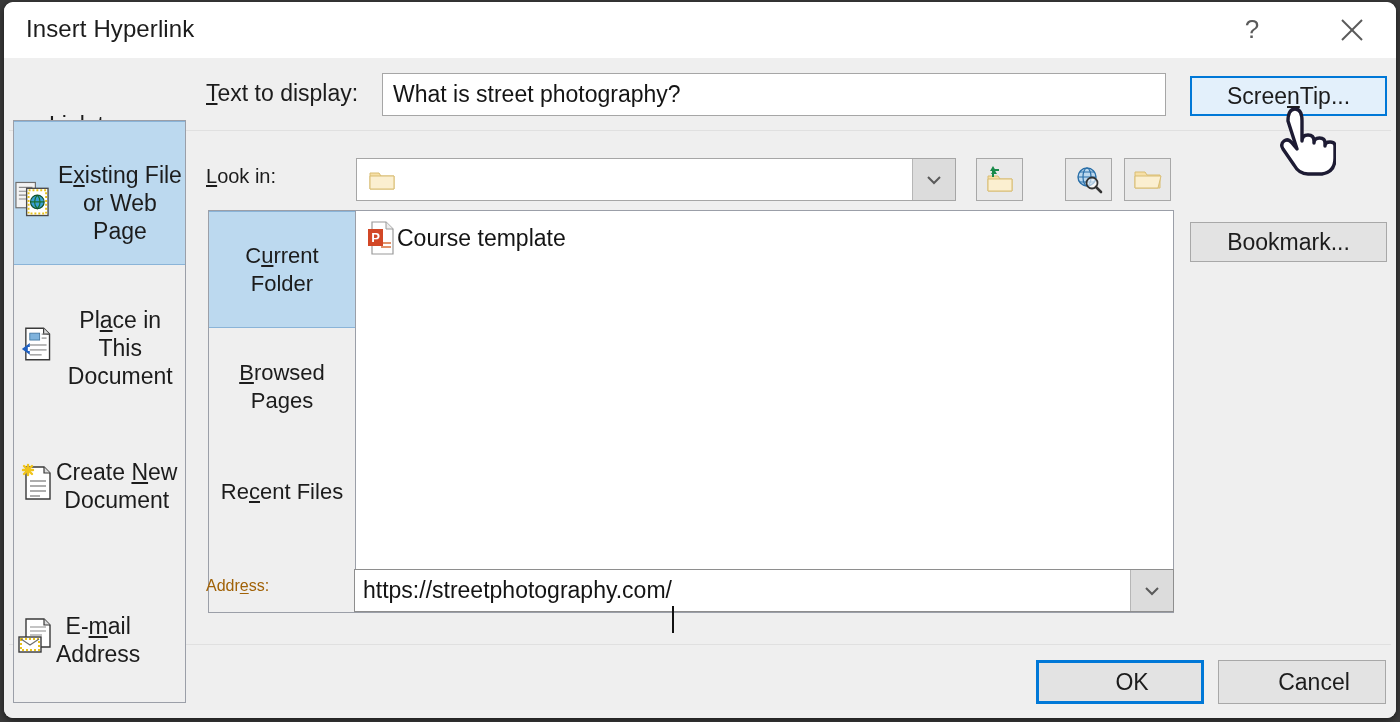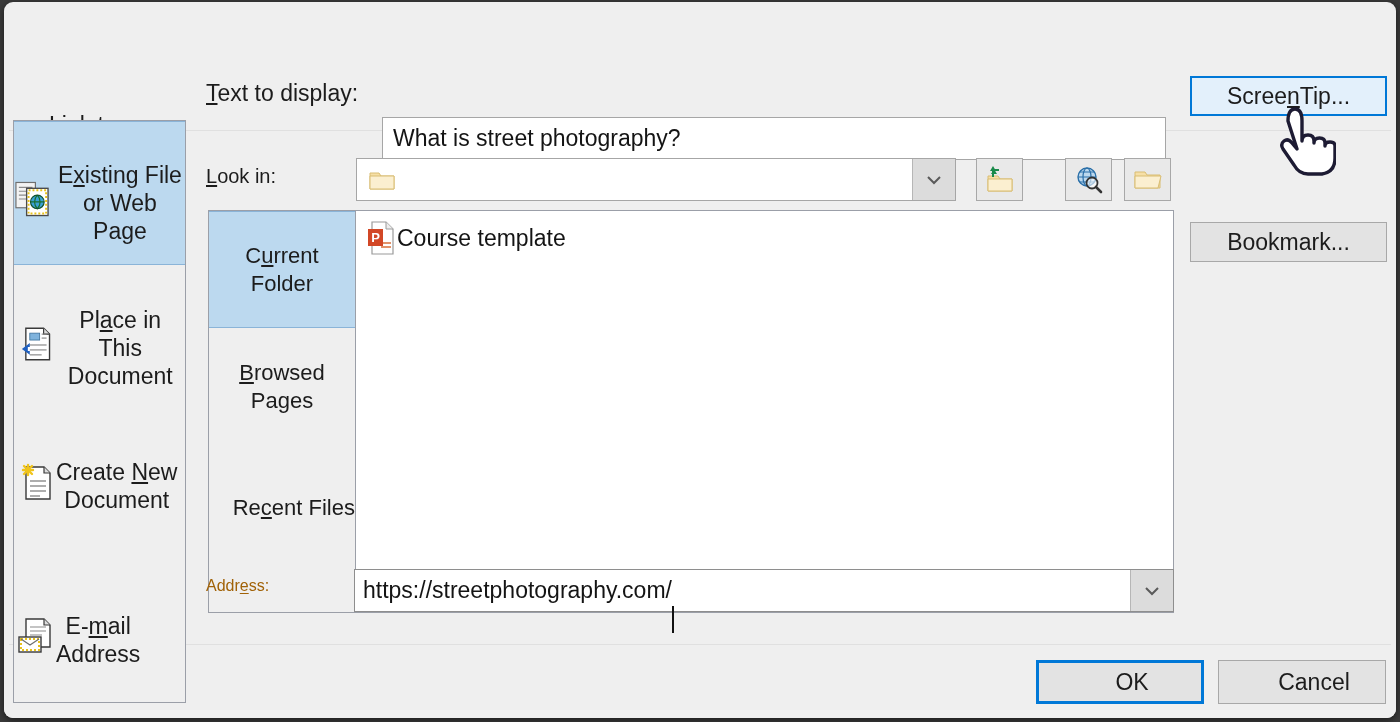--- a/index.html
+++ b/index.html
@@ -147,21 +147,20 @@
     width: 784px;
     height: 43px;
     box-sizing: border-box;
     border: 1px solid #a6a6a6;
     background: #ffffff;
     font-family: "Liberation Sans", sans-serif;
     font-size: 23px;
     color: #141414;
     padding: 0 10px;
     outline: none;
-    margin-top: 44px;
   }
 
   
   .rbtn {
     position: absolute;
     left: 1186px;
     width: 197px;
     height: 40px;
     box-sizing: border-box;
     background: #e3e3e3;
@@ -274,21 +273,21 @@
     white-space: pre-line;
     cursor: default;
   }
   .btab.selected {
     background: #bcd9ef;
     border-top: 1px solid #8ab4d8;
     border-bottom: 1px solid #8ab4d8;
   }
   #btab-current  { top: 0;   height: 117px; }
   #btab-browsed  { top: 117px; height: 117px; }
-  #btab-recent   { top: 238px; height: 117px; justify-content: flex-end; }
+  #btab-recent   { top: 222px; height: 117px; }
 
   #file-list {
     position: absolute;
     left: 148px;
     top: 0;
     width: 816px;
     height: 401px;
     background: #ffffff;
   }
   .file-row {
@@ -388,20 +387,36 @@
     width: 70px;
     height: 76px;
     pointer-events: none;
   }
 </style>
 </head>
 <body>
 
 <div id="dialog">
 
+  <div id="titlebar">
+    <div id="dialog-title">Insert Hyperlink</div>
+
+    <div class="titlebtn" id="help-btn">
+      <svg width="26" height="30" viewBox="0 0 26 30">
+        <text x="13" y="23" text-anchor="middle" font-family="Liberation Sans, sans-serif" font-size="26" fill="#5a5a5a">?</text>
+      </svg>
+    </div>
+
+    <div class="titlebtn" id="close-btn">
+      <svg width="28" height="28" viewBox="0 0 28 28">
+        <line x1="4" y1="4" x2="24" y2="24" stroke="#5a5a5a" stroke-width="2"></line>
+        <line x1="24" y1="4" x2="4" y2="24" stroke="#5a5a5a" stroke-width="2"></line>
+      </svg>
+    </div>
+  </div>
 
   <div id="dlgbody">
 
     <div class="sep" id="sep-top"></div>
     <div class="sep" id="sep-bottom"></div>
 
     <div id="linkto-label">Link to:</div>
 
     <div id="rail">
 

